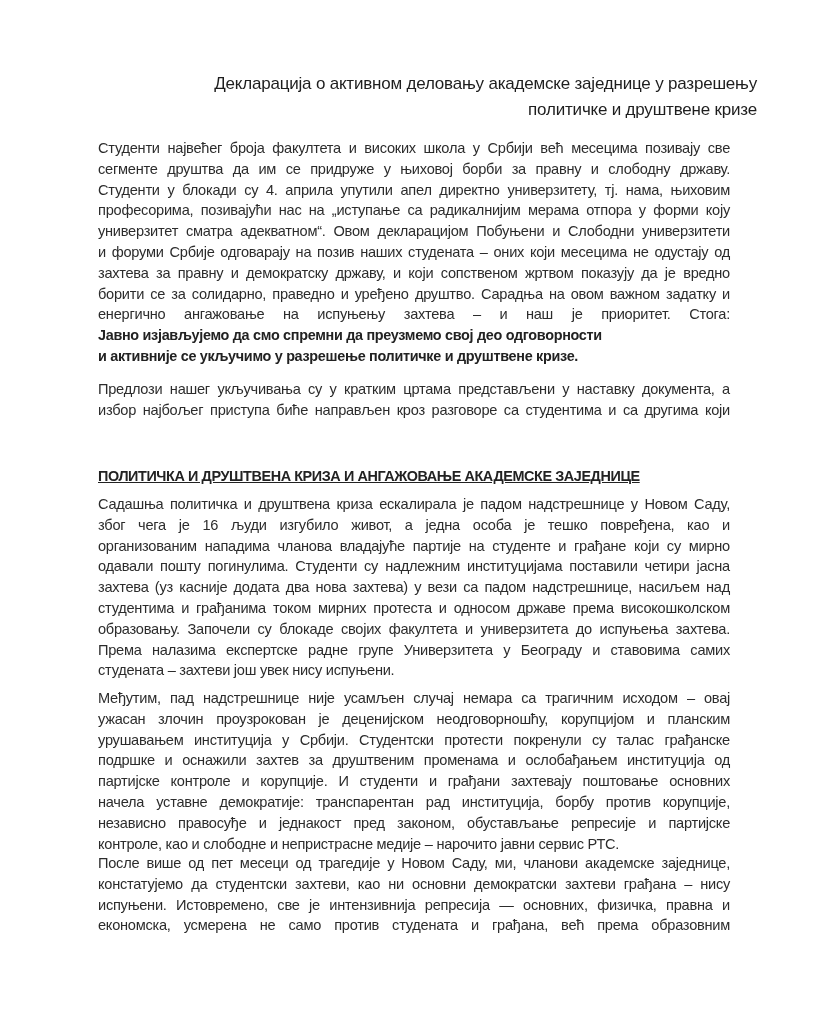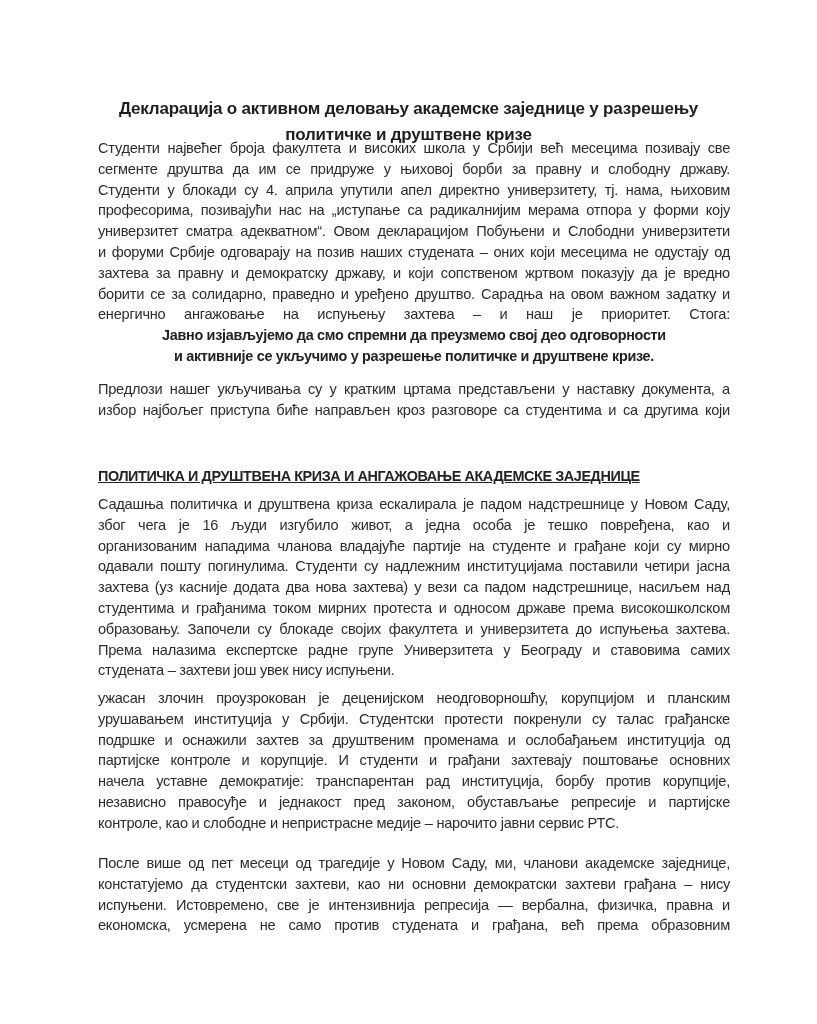--- a/index.html
+++ b/index.html
@@ -1,24 +1,24 @@
 <!DOCTYPE html>
 <html><head>
 <meta charset="utf-8">
 <style>
   html, body { margin:0; padding:0; background:#ffffff; }
   body { width:817px; height:1024px; overflow:hidden; position:relative;
          font-family:"Liberation Sans", sans-serif; color:#2a2a2a; }
-  .title { position:absolute; left:60px; width:697px; top:71px; text-align:center;
-           font-weight:bold; font-size:17px; line-height:26px; color:#1e1e1e; letter-spacing:-0.2px;margin-top:25px; }
+  .title { position:absolute; left:60px; width:697px; top:71px; text-align:right;
+           font-weight:normal; font-size:17px; line-height:26px; color:#1e1e1e; letter-spacing:-0.2px; }
   .para { position:absolute; left:98px; width:632px; font-size:14.6px; line-height:20.8px;
           text-align:justify; color:#2c2c2c; letter-spacing:-0.25px; }
   .line { display:block; text-align:justify; text-align-last:justify; white-space:nowrap; }
   .line.last { text-align-last:left; }
-  .quote { position:absolute; left:98px; width:632px; top:325px; text-align:center; font-weight:bold;
+  .quote { position:absolute; left:98px; width:632px; top:325px; text-align:left; font-weight:bold;
            font-size:14.4px; line-height:21px; color:#222; letter-spacing:-0.3px; }
   .heading { position:absolute; left:98px; top:468px; font-weight:bold; font-size:14.4px;
              color:#222; letter-spacing:-0.4px;text-decoration:underline; }
 </style>
 </head>
 <body>
 
 <div>
   <div class="title">
     <span class="tline" style="display:block">Декларација о активном деловању академске заједнице у разрешењу</span>
@@ -55,28 +55,29 @@
       <span class="line">организованим нападима чланова владајуће партије на студенте и грађане који су мирно</span>
       <span class="line">одавали пошту погинулима. Студенти су надлежним институцијама поставили четири јасна</span>
       <span class="line">захтева (уз касније додата два нова захтева) у вези са падом надстрешнице, насиљем над</span>
       <span class="line">студентима и грађанима током мирних протеста и односом државе према високошколском</span>
       <span class="line">образовању. Започели су блокаде својих факултета и универзитета до испуњења захтева.</span>
       <span class="line">Према налазима експертске радне групе Универзитета у Београду и ставовима самих</span>
       <span class="line last">студената – захтеви још увек нису испуњени.</span>
     </div>
 
   <div class="para" style="top:688px">
+      <span class="line">Међутим, пад надстрешнице није усамљен случај немара са трагичним исходом – овај</span>
       <span class="line">ужасан злочин проузрокован је деценијском неодговорношћу, корупцијом и планским</span>
       <span class="line">урушавањем институција у Србији. Студентски протести покренули су талас грађанске</span>
       <span class="line">подршке и оснажили захтев за друштвеним променама и ослобађањем институција од</span>
       <span class="line">партијске контроле и корупције. И студенти и грађани захтевају поштовање основних</span>
       <span class="line">начела уставне демократије: транспарентан рад институција, борбу против корупције,</span>
       <span class="line">независно правосуђе и једнакост пред законом, обустављање репресије и партијске</span>
       <span class="line last">контроле, као и слободне и непристрасне медије – нарочито јавни сервис РТС.</span>
     </div>
 
   <div class="para" style="top:853px">
       <span class="line">После више од пет месеци од трагедије у Новом Саду, ми, чланови академске заједнице,</span>
       <span class="line">констатујемо да студентски захтеви, као ни основни демократски захтеви грађана – нису</span>
-      <span class="line">испуњени. Истовремено, све је интензивнија репресија — вербална, физичка, правна и</span>
+      <span class="line">испуњени. Истовремено, све је интензивнија репресија — основних, физичка, правна и</span>
       <span class="line">економска, усмерена не само против студената и грађана, већ према образовним</span>
     </div>
 </div>
 
 </body></html>

